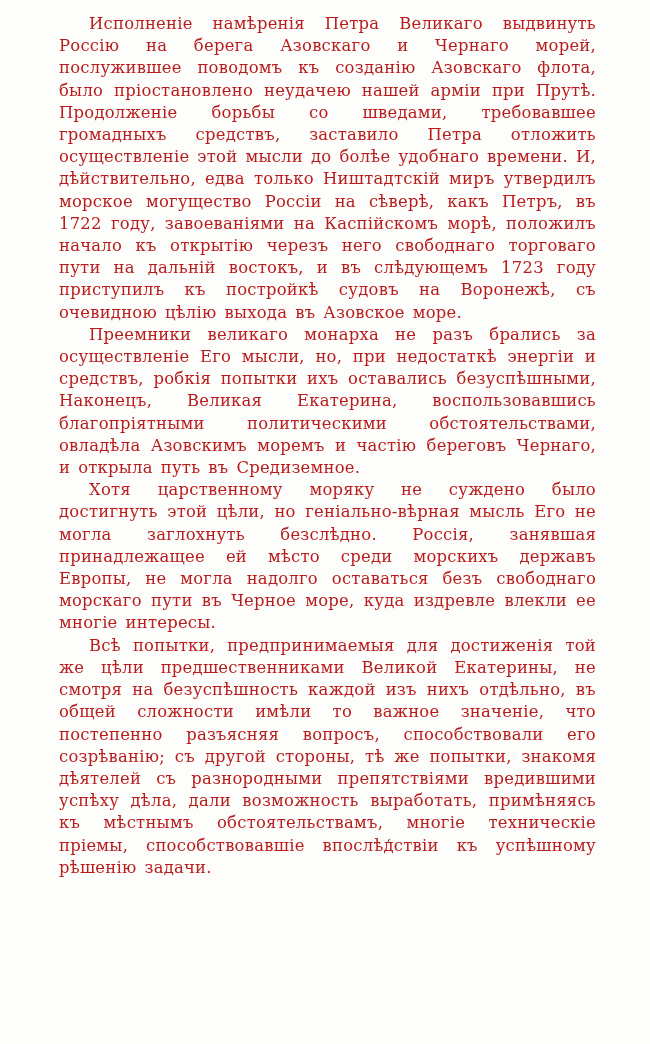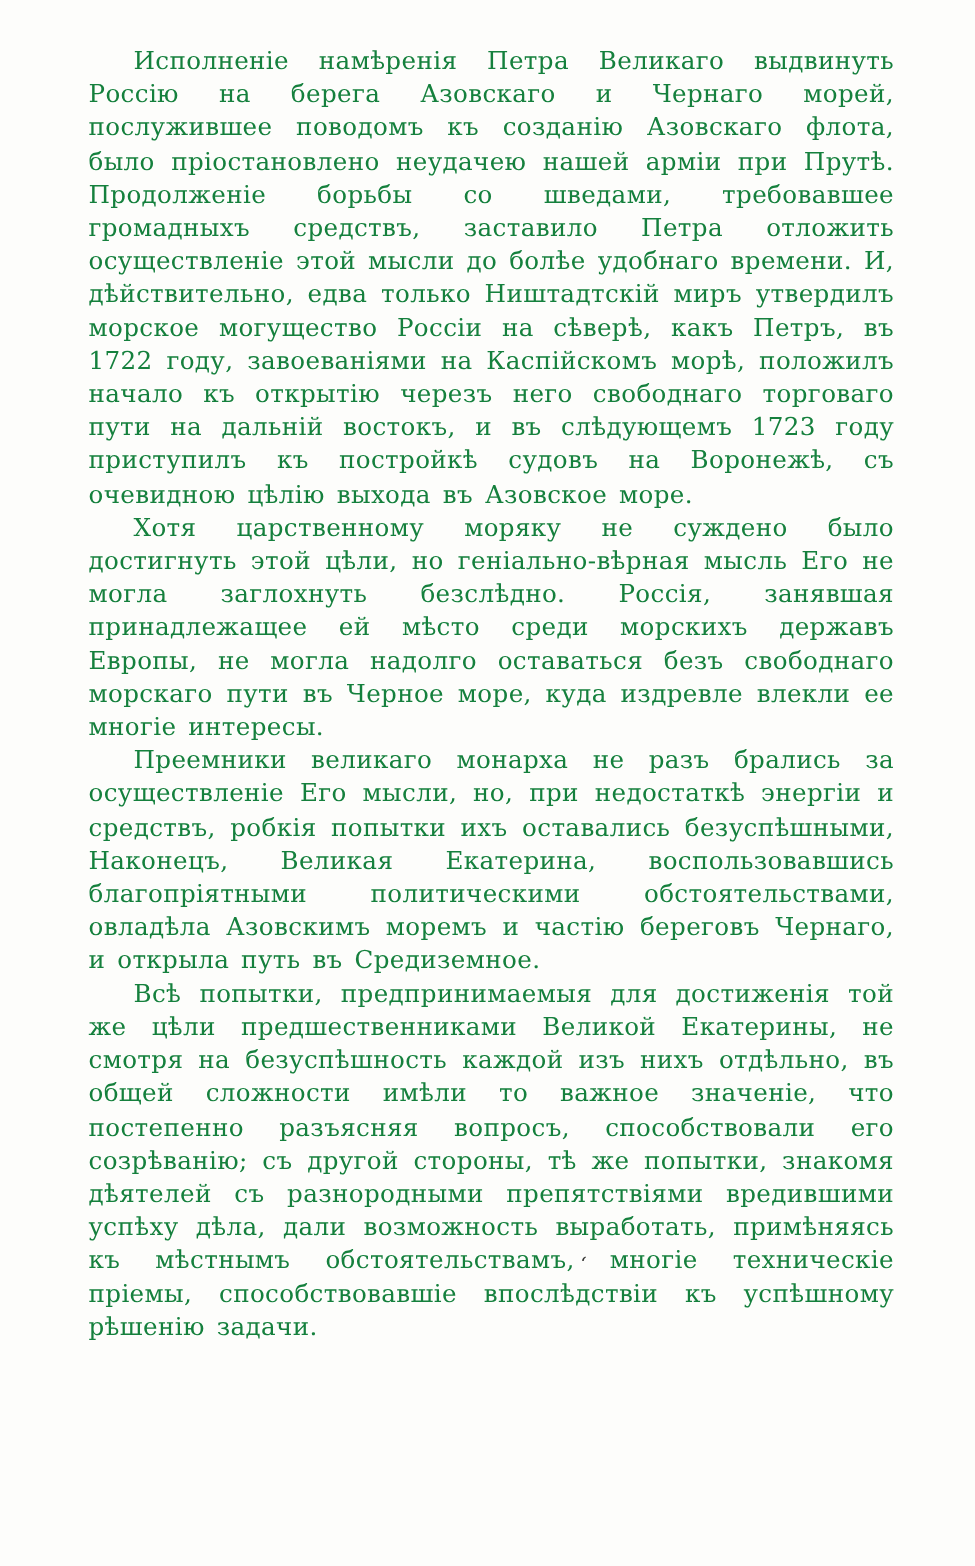--- a/index.html
+++ b/index.html
@@ -11,26 +11,26 @@
     position: relative;
     width: 650px;
     height: 1044px;
     margin: 0 auto;
     background: #fdfdfb;
     overflow: hidden;
   }
   .text-block {
     position: absolute;
     left: 59px;
-    top: 30px;
+    top: 13px;
     width: 537px;
     font-family: "DejaVu Serif", "Liberation Serif", serif;
     font-size: 16.4px;
     line-height: 22.2px;
-    color: #15803d;
+    color: #b91c1c;
     text-align: justify;
     letter-spacing: 0.25px;
     word-spacing: 2.5px;
   }
   .text-block p {
     margin: 0;
     padding: 0;
     text-indent: 30px;
   }
   .stray-mark {
@@ -42,18 +42,18 @@
     color: #3a3a38;
     transform: rotate(12deg);
   }
 </style>
 </head>
 <body>
 
 <div class="page">
   <div class="text-block">
     <p>Исполненіе намѣренія Петра Великаго выдвинуть Россію на берега Азовскаго и Чернаго морей, послужившее поводомъ къ созданію Азовскаго флота, было пріостановлено неудачею нашей арміи при Прутѣ. Продолженіе борьбы со шведами, требовавшее громадныхъ средствъ, заставило Петра отложить осуществленіе этой мысли до болѣе удобнаго времени. И, дѣйствительно, едва только Ништадтскій миръ утвердилъ морское могущество Россіи на сѣверѣ, какъ Петръ, въ 1722 году, завоеваніями на Каспійскомъ морѣ, положилъ начало къ открытію черезъ него свободнаго торговаго пути на дальній востокъ, и въ слѣдующемъ 1723 году приступилъ къ постройкѣ судовъ на Воронежѣ, съ очевидною цѣлію выхода въ Азовское море.</p>
+    <p>Преемники великаго монарха не разъ брались за осуществленіе Его мысли, но, при недостаткѣ энергіи и средствъ, робкія попытки ихъ оставались безуспѣшными, Наконецъ, Великая Екатерина, воспользовавшись благопріятными политическими обстоятельствами, овладѣла Азовскимъ моремъ и частію береговъ Чернаго, и открыла путь въ Средиземное.</p>
     <p>Хотя царственному моряку не суждено было достигнуть этой цѣли, но геніально-вѣрная мысль Его не могла заглохнуть безслѣдно. Россія, занявшая принадлежащее ей мѣсто среди морскихъ державъ Европы, не могла надолго оставаться безъ свободнаго морскаго пути въ Черное море, куда издревле влекли ее многіе интересы.</p>
-    <p>Преемники великаго монарха не разъ брались за осуществленіе Его мысли, но, при недостаткѣ энергіи и средствъ, робкія попытки ихъ оставались безуспѣшными, Наконецъ, Великая Екатерина, воспользовавшись благопріятными политическими обстоятельствами, овладѣла Азовскимъ моремъ и частію береговъ Чернаго, и открыла путь въ Средиземное.</p>
     <p>Всѣ попытки, предпринимаемыя для достиженія той же цѣли предшественниками Великой Екатерины, не смотря на безуспѣшность каждой изъ нихъ отдѣльно, въ общей сложности имѣли то важное значеніе, что постепенно разъясняя вопросъ, способствовали его созрѣванію; съ другой стороны, тѣ же попытки, знакомя дѣятелей съ разнородными препятствіями вредившими успѣху дѣла, дали возможность выработать, примѣняясь къ мѣстнымъ обстоятельствамъ, многіе техническіе пріемы, способствовавшіе впослѣдствіи къ успѣшному рѣшенію задачи.</p>
   </div>
   <div class="stray-mark">ʻ</div>
 </div>
 
 </body></html>

